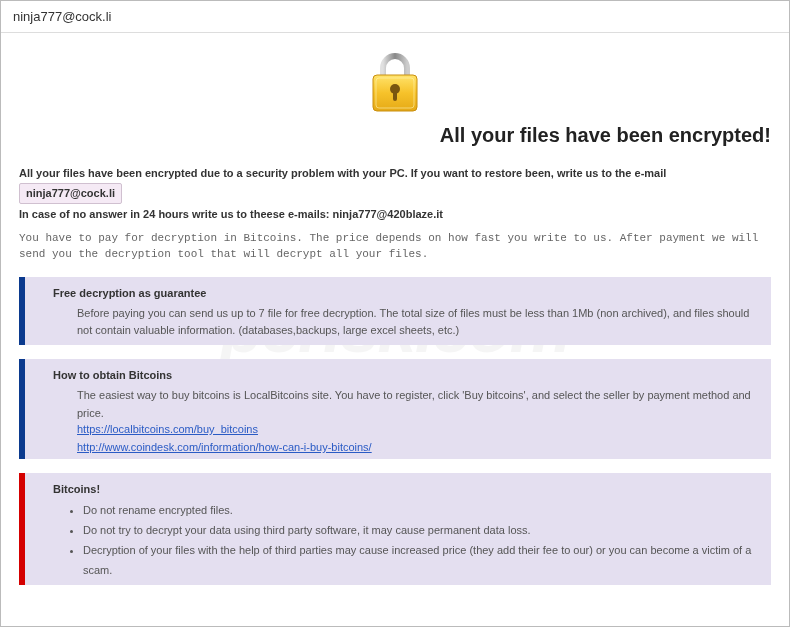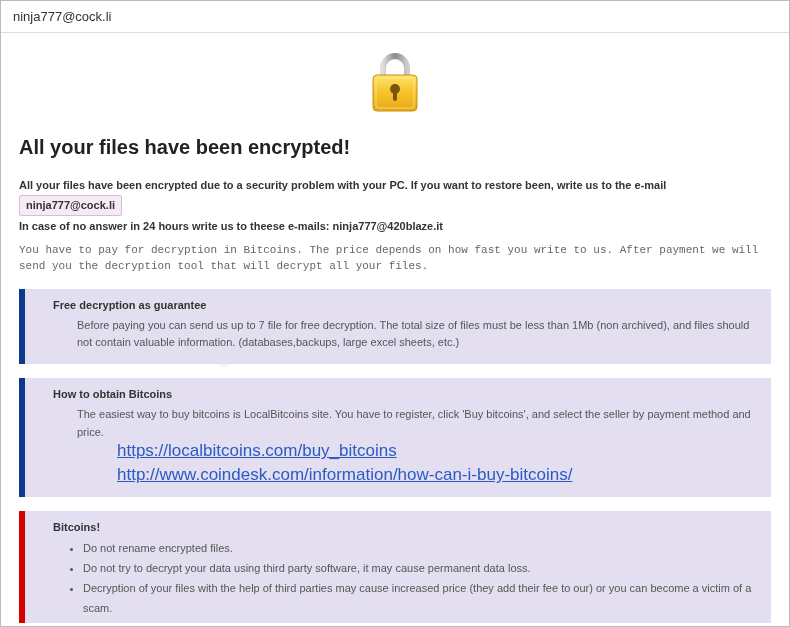--- a/index.html
+++ b/index.html
@@ -26,25 +26,25 @@
   position: relative;
 }
 .lock-wrapper {
   text-align: center;
   margin-top: 8px;
 }
 .lock {
   display: inline-block;
 }
 .heading {
-  text-align: left;
+  text-align: right;
   font-size: 20px;
   font-weight: bold;
   color: #222;
-  margin: 20px 0 18px 0;
+  margin: 8px 0 18px 0;
 }
 .intro p {
   font-size: 11px;
   color: #555;
   line-height: 1.6;
   margin-bottom: 2px;
 }
 .intro .bold { font-weight: bold; color: #333; }
 .chip {
   display: inline-block;
@@ -58,43 +58,42 @@
 }
 .paynote {
   font-size: 11px;
   color: #666;
   margin: 6px 0 14px 0;
   line-height: 1.5;
   font-family: Liberation Mono, monospace;
 }
 .block {
   background: #e4dff0;
-  padding: 10px 14px 12px 52px;
+  padding: 10px 14px 5px 52px;
   margin-bottom: 14px;
   position: relative;
 }
 .block.blue { border-left: 6px solid #0b3a8e; }
 .block.red { border-left: 6px solid #d40000; }
 .block-title {
   font-weight: bold;
   color: #333;
   font-size: 11px;
   margin-left: -24px;
   margin-bottom: 6px;
 }
 .block-text {
   font-size: 11px;
   color: #555;
   line-height: 1.6;
 }
 .block a {
   color: #2a5bc5;
   text-decoration: underline;
-  font-size: 17px;
-  margin-left: 40px;
+  font-size: 11px;
 }
 .block ul {
   list-style: disc;
   padding-left: 2px;
 }
 .block li {
   font-size: 11px;
   color: #555;
   line-height: 1.8;
   margin-left: 4px;

